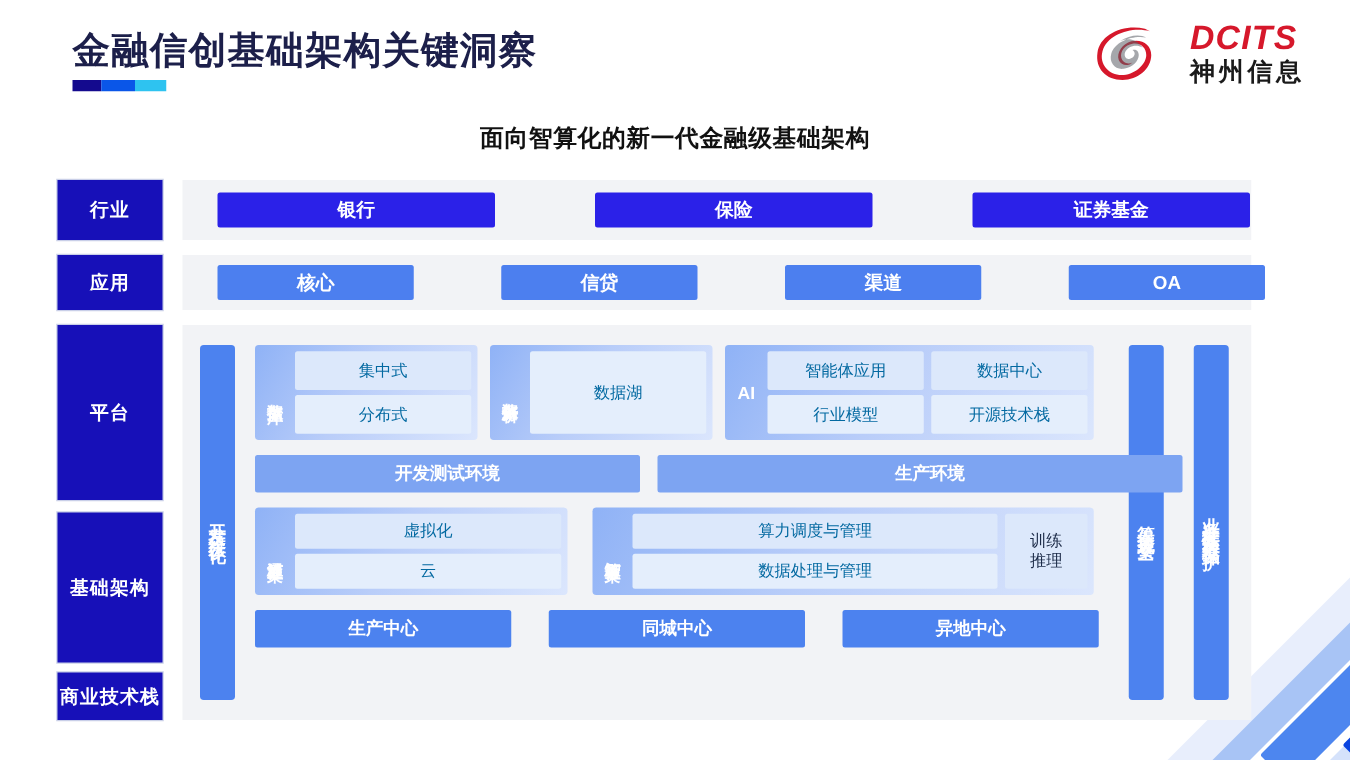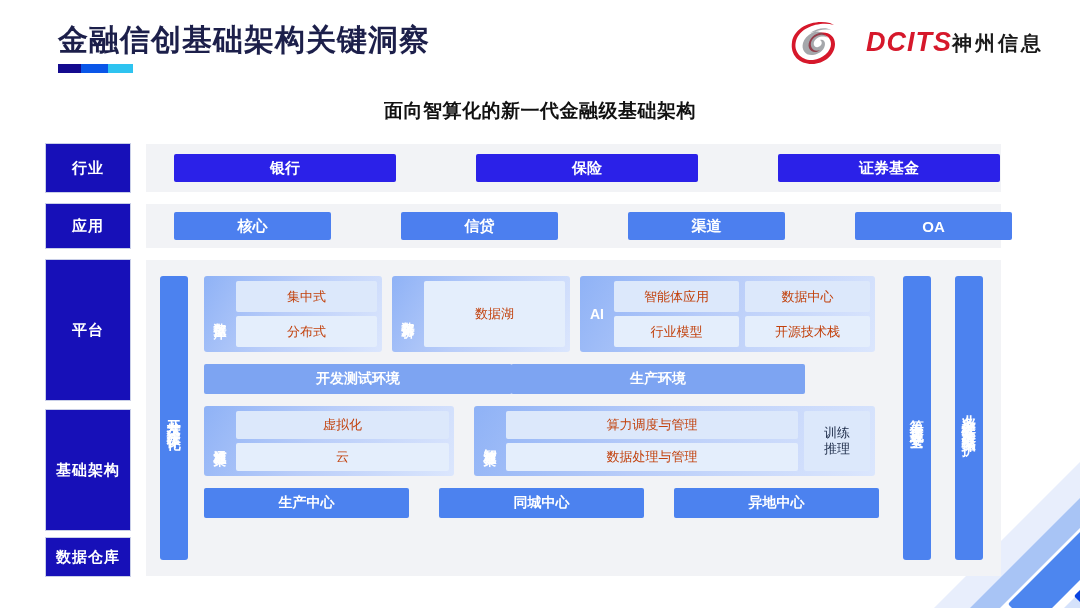--- a/index.html
+++ b/index.html
@@ -24,21 +24,21 @@
   
   .title{position:absolute;left:58px;top:20px;font-size:30px;font-weight:bold;color:#1c1f4a;letter-spacing:1px;}
   .rule{position:absolute;left:58px;top:64px;width:75px;height:9px;display:flex;}
   .rule span{display:block;height:100%;}
   .rule .s1{width:30%;background:#140a8e;}
   .rule .s2{width:36%;background:#0a56e8;}
   .rule .s3{width:34%;background:#2ec3f0;}
 
   .logo{position:absolute;right:36px;top:16px;display:flex;align-items:center;gap:8px;}
   .logo-mark{width:52px;height:52px;position:relative;flex:none;}
-  .logo-text{display:flex;flex-direction:row;line-height:1;margin-left:16px;}
+  .logo-text{display:flex;flex-direction:column;line-height:1;margin-left:16px;}
   .logo-en{font-size:27px;font-weight:bold;color:#d6182b;letter-spacing:1px;font-style:italic;}
   .logo-cn{font-size:20px;font-weight:bold;color:#1a1a1a;letter-spacing:3px;margin-top:4px;}
 
   .subtitle{position:absolute;left:0;right:0;top:98px;text-align:center;font-size:19px;font-weight:bold;color:#111;letter-spacing:.5px;}
 
   
   .diagram{position:absolute;left:46px;top:142px;width:955px;height:430px;}
 
   
   .rail{position:absolute;left:0;top:0;width:84px;height:100%;padding-left:44px;}
@@ -76,21 +76,21 @@
   
   .grp{position:absolute;display:flex;align-items:stretch;padding:5px;
        background:linear-gradient(120deg,#8fb2f6 0%,#b9cdf9 45%,#dbe6fd 100%);
        border-radius:3px;box-sizing:border-box;}
   .grp-label{flex:none;width:22px;color:#fff;font-weight:bold;font-size:13px;
        writing-mode:vertical-rl;text-orientation:upright;letter-spacing:1px;
        display:flex;align-items:center;justify-content:center;line-height:1;}
   .grp-body{flex:1;display:flex;flex-direction:column;gap:4px;margin-left:5px;}
   .grp-row{flex:1;display:flex;gap:6px;}
   .cell{flex:1;background:#dce8fb;border-radius:2px;display:flex;align-items:center;justify-content:center;
-       color:#c2410c;font-size:13px;font-weight:normal;}
+       color:#0369a1;font-size:13px;font-weight:normal;}
   .cell.lite{background:#e4eefc;}
 
   
   .grp-ai{ }
   .ai-label{flex:none;width:24px;color:#fff;font-weight:bold;font-size:14px;
        display:flex;align-items:center;justify-content:center;}
 
   
   .wbar{position:absolute;background:#7da4f2;border-radius:2px;color:#fff;font-weight:bold;font-size:14px;
        display:flex;align-items:center;justify-content:center;font-family:Liberation Mono, monospace;}
@@ -137,21 +137,21 @@
 
   <div class="subtitle">面向智算化的新一代金融级基础架构</div>
 
   <div class="diagram">
 
     <div class="rail">
       <div class="rail-box rb-0">行业</div>
       <div class="rail-box rb-1">应用</div>
       <div class="rail-box rb-2">平台</div>
       <div class="rail-box rb-3">基础架构</div>
-      <div class="rail-box rb-4">数据仓库</div>
+      <div class="rail-box rb-4">商业技术栈</div>
     </div>
 
     <div class="panel p-ind">
       <div class="rowbar ind-bar" style="left:28px;width:222px;">银行</div>
       <div class="rowbar ind-bar" style="left:330px;width:222px;">保险</div>
       <div class="rowbar ind-bar" style="left:632px;width:222px;">证券基金</div>
     </div>
 
     <div class="panel p-app">
       <div class="rowbar app-bar" style="left:28px;width:157px;">核心</div>
@@ -197,21 +197,21 @@
               <div class="cell">数据中心</div>
             </div>
             <div class="grp-row">
               <div class="cell lite">行业模型</div>
               <div class="cell lite">开源技术栈</div>
             </div>
           </div>
         </div>
 
         <div class="wbar" style="left:0px;top:88px;width:308px;height:30px;">开发测试环境</div>
-        <div class="wbar" style="left:307px;top:88px;width:294px;height:30px;">生产环境</div>
+        <div class="wbar" style="left:322px;top:88px;width:404px;height:30px;padding-left:16px;">生产环境</div>
 
         <div class="grp" style="left:0px;top:130px;width:250px;height:70px;">
           <div class="grp-label">通算框架</div>
           <div class="grp-body">
             <div class="grp-row">
                 <div class="cell">虚拟化</div>
               </div>
             <div class="grp-row">
                 <div class="cell lite">云</div>
               </div>

